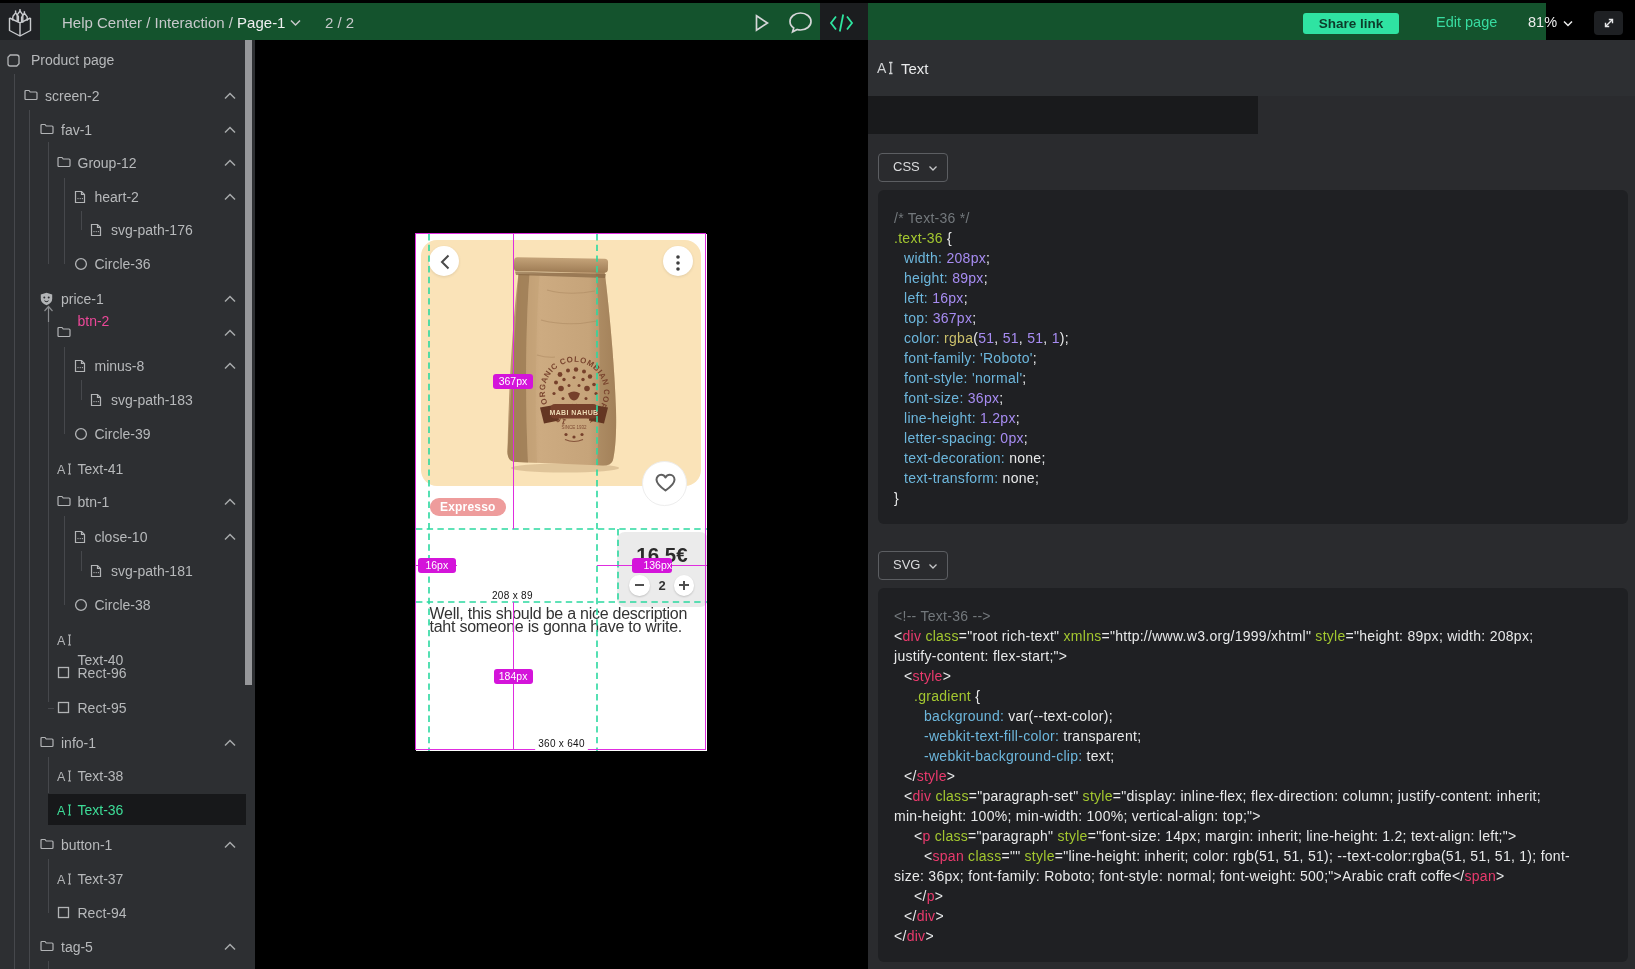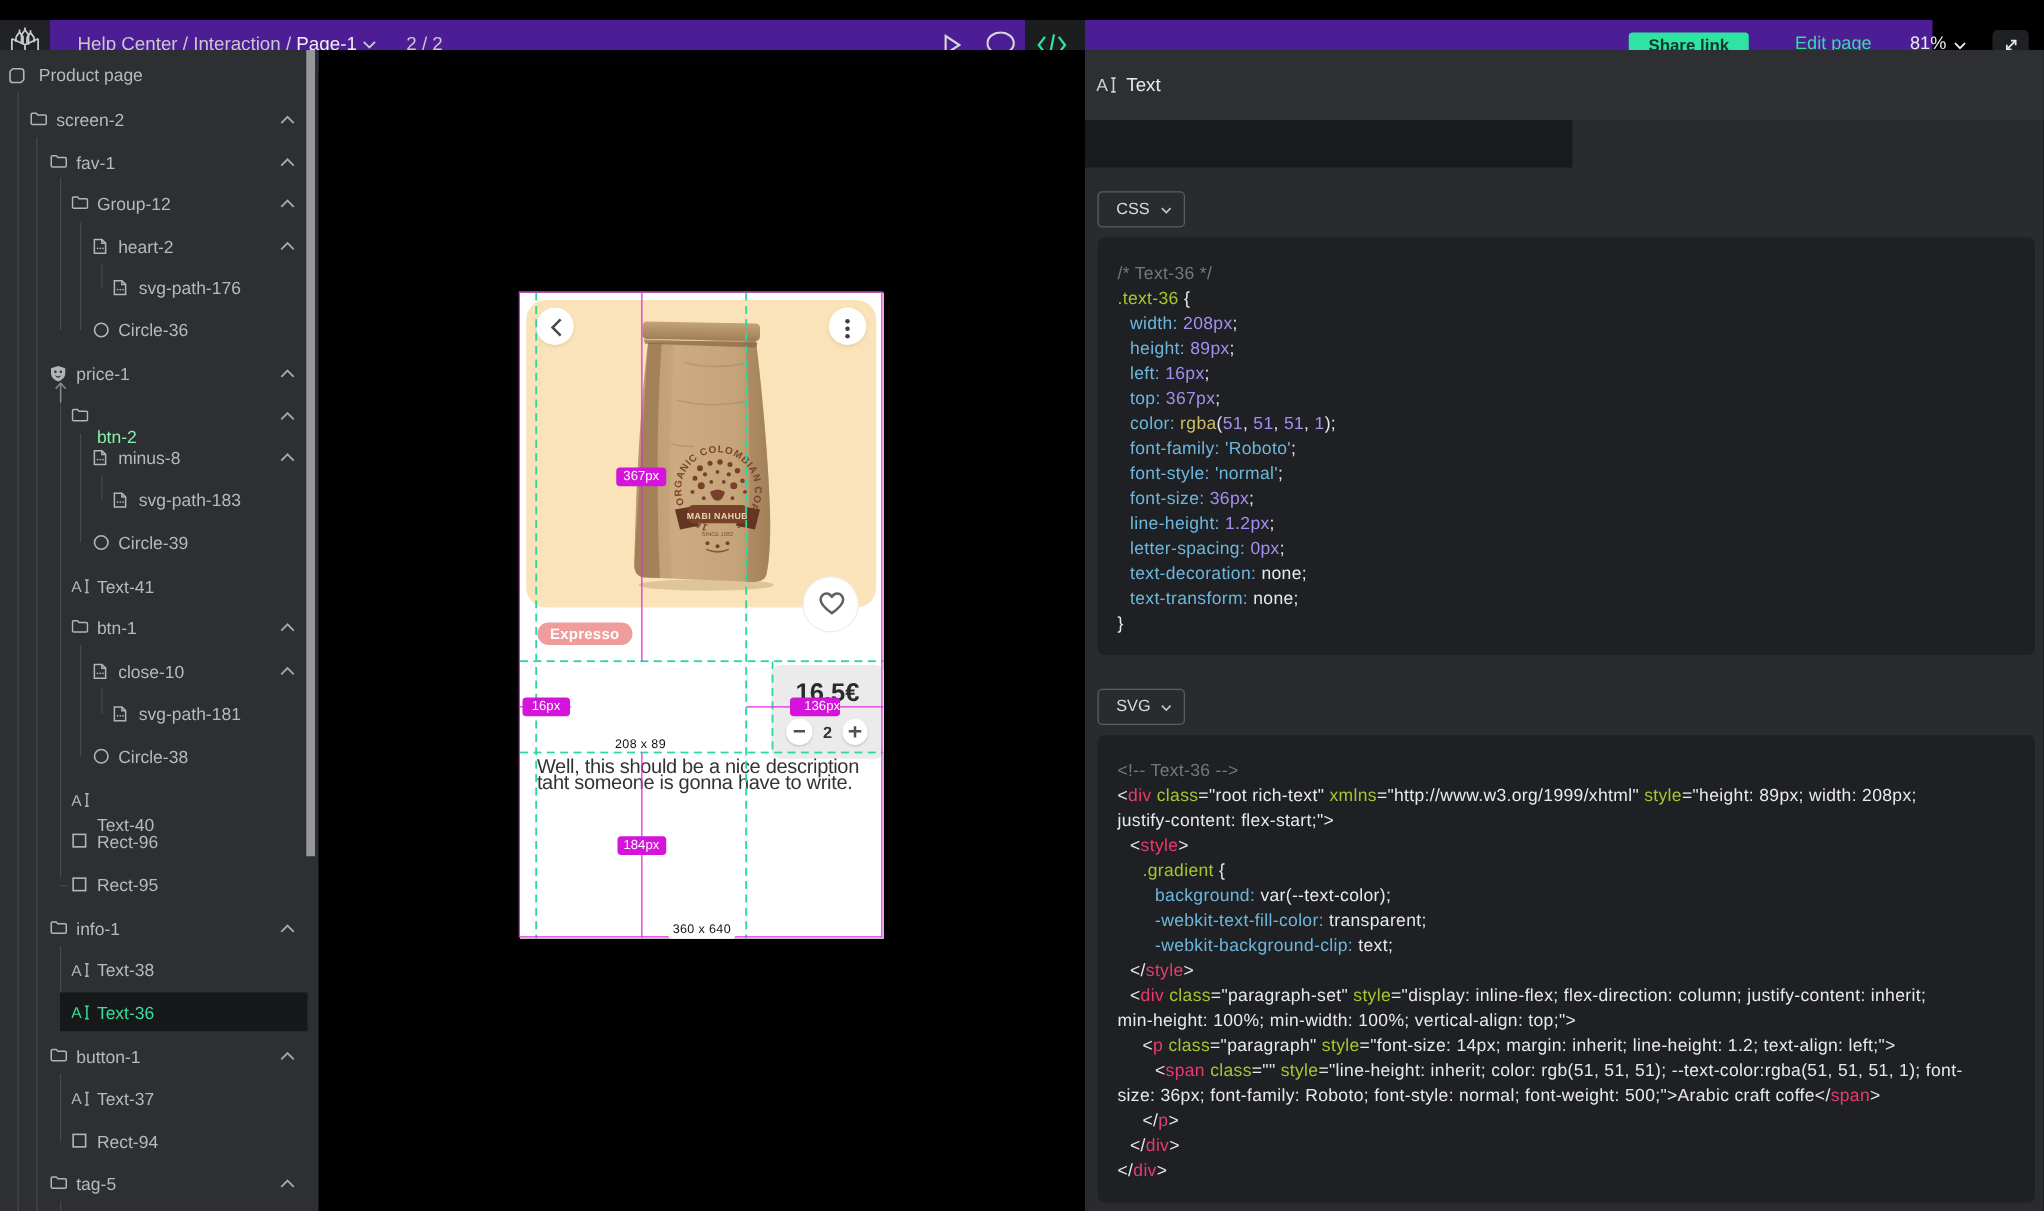--- a/index.html
+++ b/index.html
@@ -1,21 +1,21 @@
 <!DOCTYPE html>
 <html><head><meta charset="utf-8">
 <style>
 *{margin:0;padding:0;box-sizing:border-box}
 html,body{width:1635px;height:969px;overflow:hidden;background:#000;font-family:"Liberation Sans",sans-serif}
 i{font-style:normal}
 .code{font-size:14px;line-height:20px;letter-spacing:0.28px;white-space:pre}
 </style></head>
 <body>
 
-<div style="position:absolute;left:0;top:16px;width:1546px;height:40px;background:#4c1d95">
+<div style="position:absolute;left:0;top:3px;width:1546px;height:40px;background:#14532d">
  <div style="position:absolute;left:0;top:0;width:40px;height:40px;background:#202225"></div>
  <div style="position:absolute;left:6px;top:5px"><svg width="28" height="30" viewBox="0 0 28 30">
 <g fill="none" stroke="#c9cbce" stroke-width="1.4" stroke-linejoin="round">
 <path d="M3.5 10 L14 14.8 L24.5 10 M14 14.8 V28"></path>
 <path d="M3.5 10 V22.5 L14 28 L24.5 22.5 V10"></path>
 <path d="M6.8 8.5 L9.6 4.8 L12.4 8.5 V13.8 M6.8 8.5 V12.6"></path>
 <path d="M11.2 6.8 L14 3 L16.8 6.8 V14.8 M11.2 6.8 V13.4"></path>
 <path d="M15.6 8.9 L18.4 5.2 L21.2 8.9 V12.7 M15.6 8.9 V13.9"></path>
 <path d="M9.6 4.8 V2.6 M14 3 V1 M18.4 5.2 V3.2"></path>
 </g>
@@ -145,21 +145,21 @@
     </div>
 <div style="position:absolute;left:61px;top:250px;font-size:14px;line-height:18px;color:#b7b9bb;white-space:nowrap">price-1</div>
 <svg style="position:absolute;left:223px;top:255px" width="14" height="8" viewBox="0 0 14 8">
       <path d="M2 6.5 L7 1.5 L12 6.5" stroke="#a7a9ab" stroke-width="1.5" fill="none"></path>
     </svg>
 <div style="position:absolute;left:56.5px;top:286px">
       <svg width="14" height="12" viewBox="0 0 14 12" style="display:block">
         <path d="M1 2.5 q0-1 1-1 h3 l1.2 1.5 h5.8 q1 0 1 1 v5.5 q0 1-1 1 h-10 q-1 0-1-1 Z" fill="none" stroke="#b2b4b6" stroke-width="1.2"></path>
       </svg>
     </div>
-<div style="position:absolute;left:77.5px;top:300px;font-size:14px;line-height:18px;color:#86efac;white-space:nowrap">btn-2</div>
+<div style="position:absolute;left:77.5px;top:272px;font-size:14px;line-height:18px;color:#ec4899;white-space:nowrap">btn-2</div>
 <svg style="position:absolute;left:223px;top:289px" width="14" height="8" viewBox="0 0 14 8">
       <path d="M2 6.5 L7 1.5 L12 6.5" stroke="#a7a9ab" stroke-width="1.5" fill="none"></path>
     </svg>
 <div style="position:absolute;left:73.5px;top:319px">
       <svg width="12" height="14" viewBox="0 0 12 14" style="display:block">
         <path d="M1.5 1.5 h6 l3 3 v8 h-9 Z" fill="none" stroke="#b2b4b6" stroke-width="1.2"></path>
         <path d="M7.5 1.5 v3 h3" fill="none" stroke="#b2b4b6" stroke-width="1.2"></path>
         <circle cx="4" cy="8.6" r="0.7" fill="#b2b4b6"></circle>
         <circle cx="6.2" cy="8.6" r="0.7" fill="#b2b4b6"></circle>
         <circle cx="8.4" cy="8.6" r="0.7" fill="#b2b4b6"></circle>

